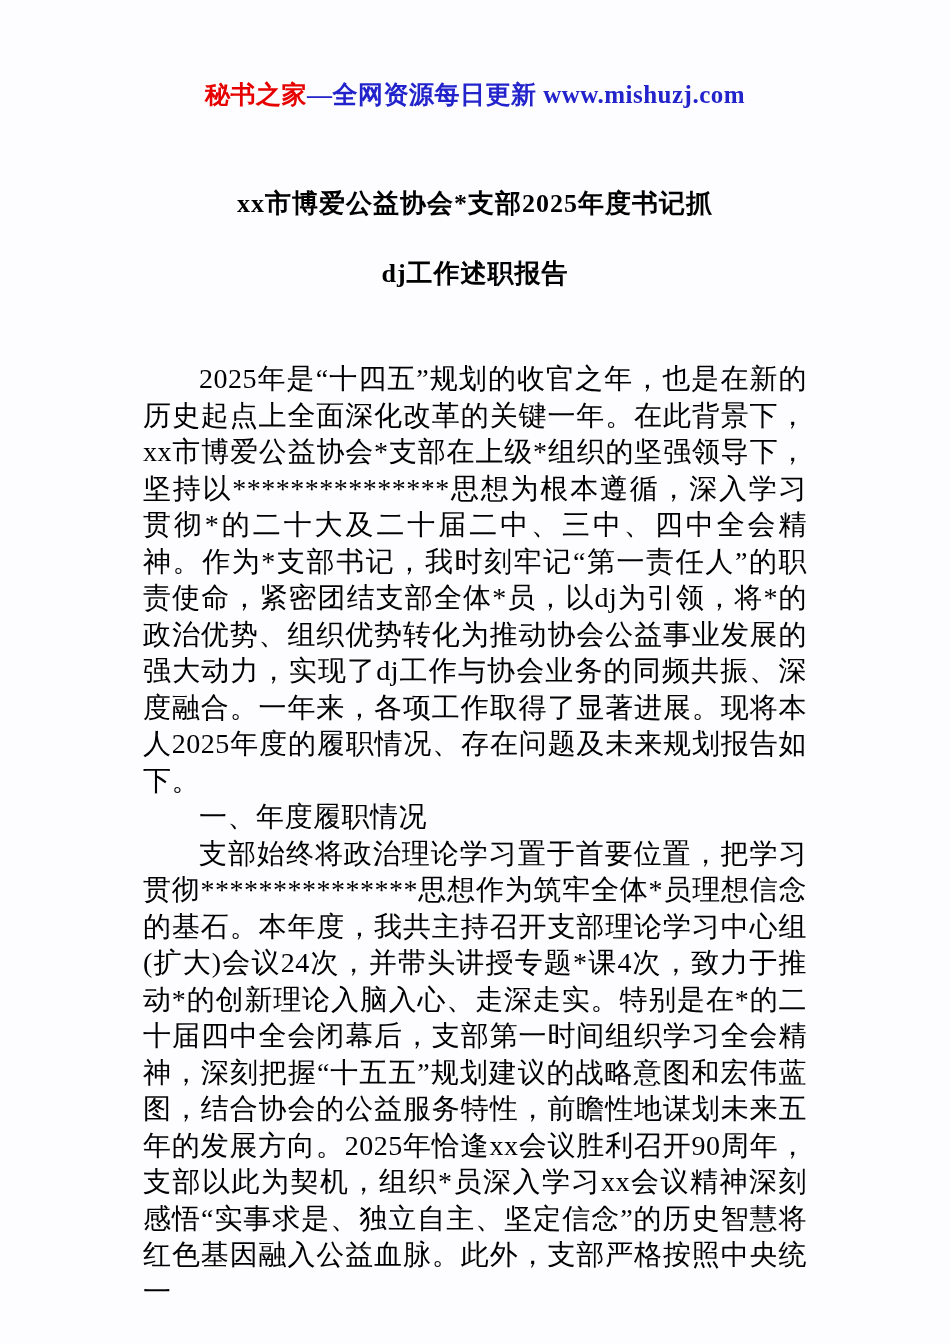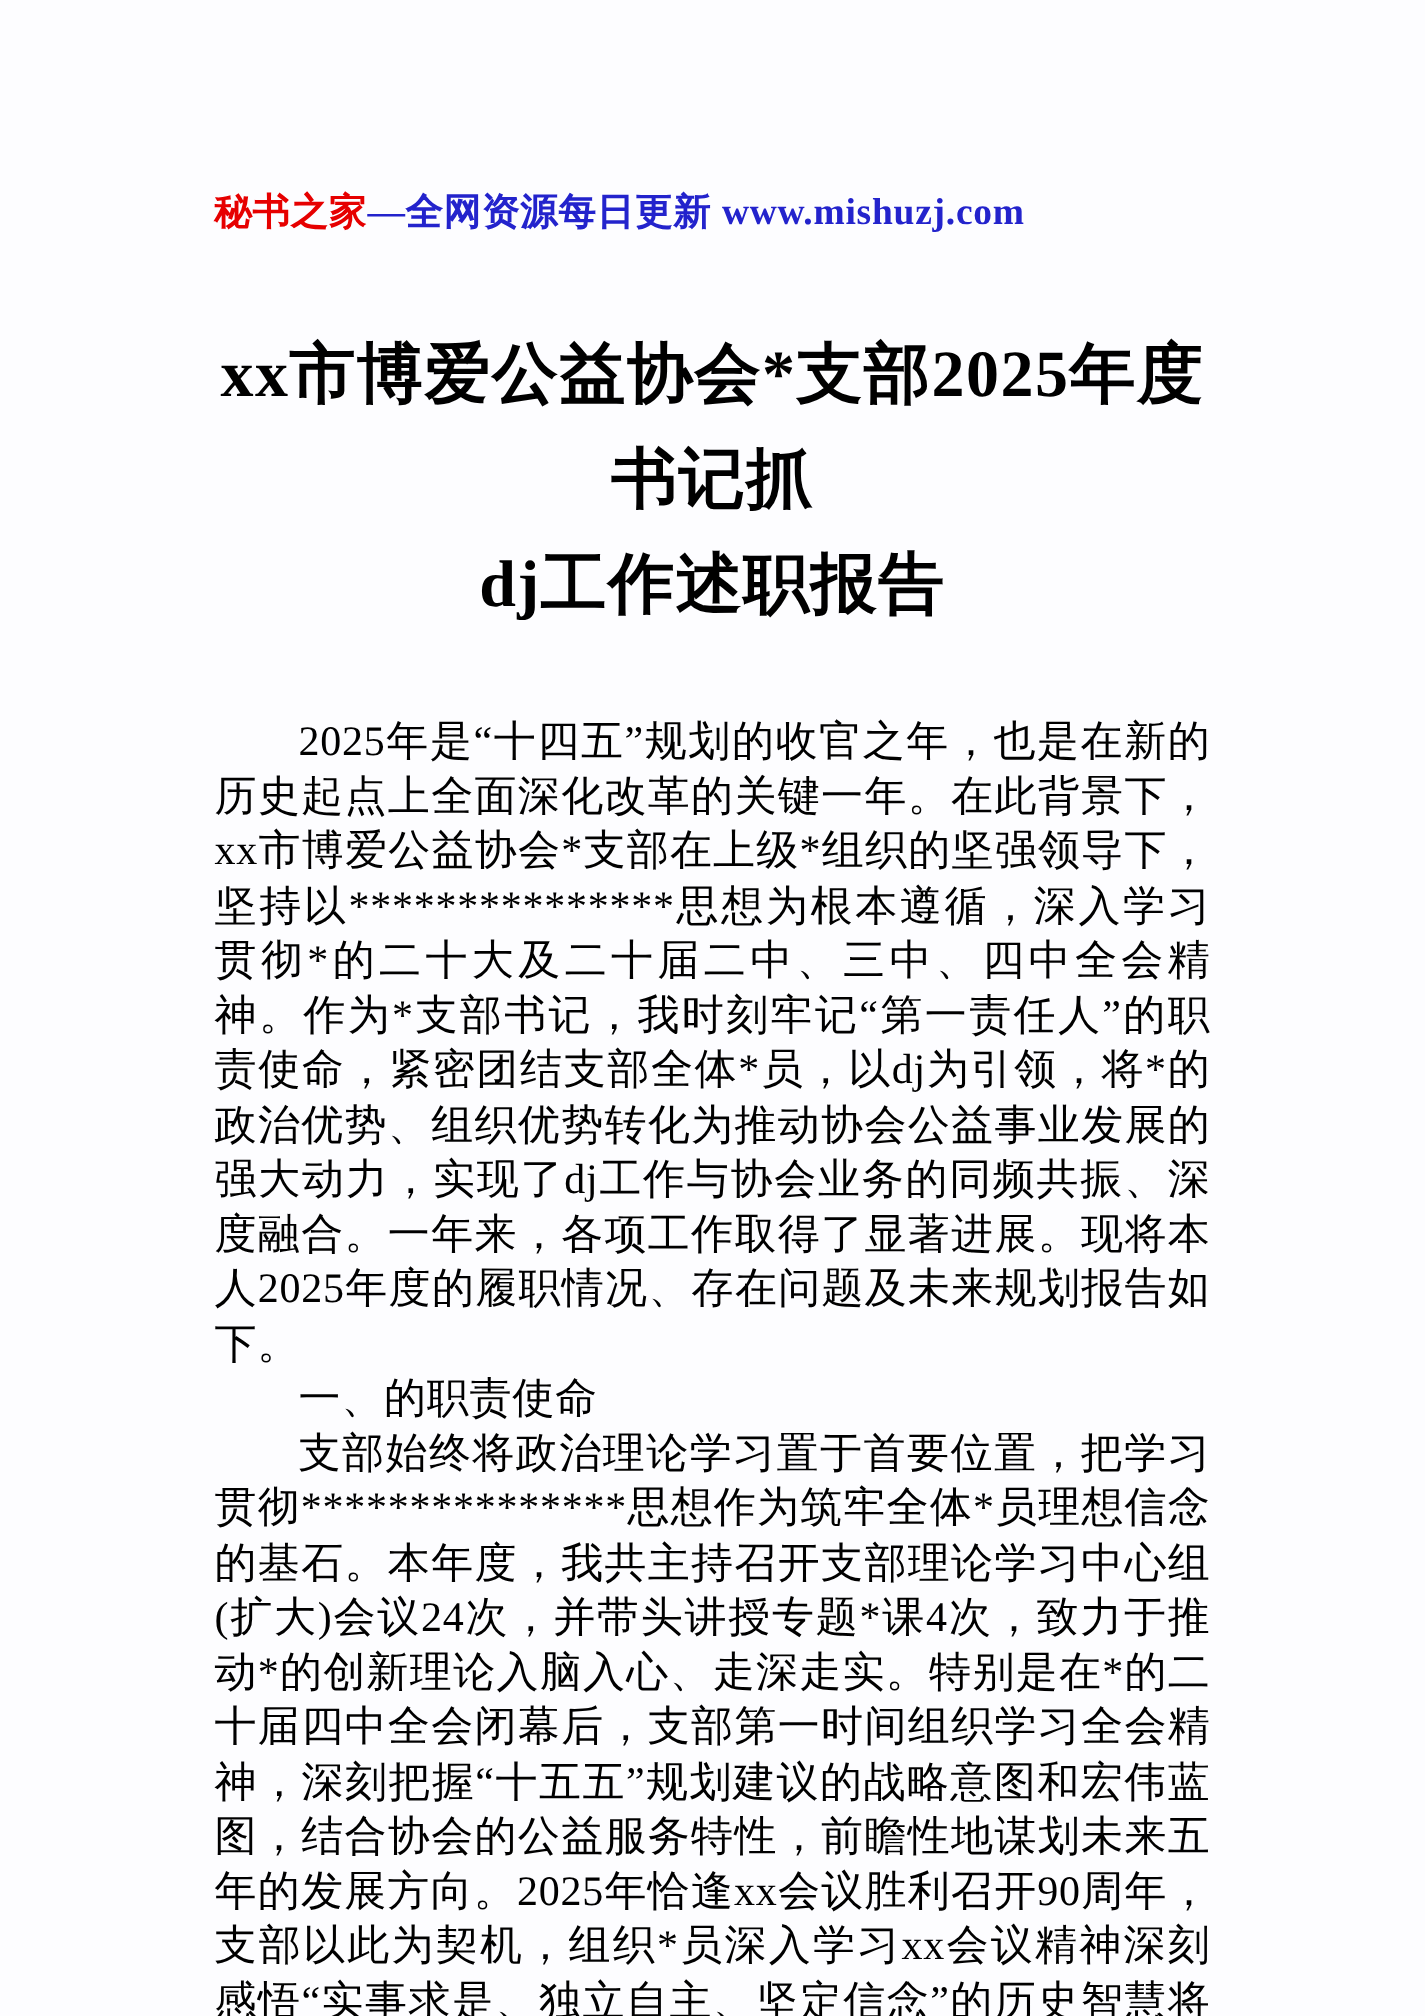--- a/index.html
+++ b/index.html
@@ -13,38 +13,37 @@
     height: 1344px;
     margin: 0 auto;
     box-sizing: border-box;
     background: #fdfdff;
     padding: 78px 143px 0 143px;
     font-family: "Liberation Serif", "DejaVu Serif", serif;
     color: #000000;
     overflow: hidden;
   }
   .site-header {
-    text-align: left;
+    text-align: center;
     font-size: 25px;
     font-weight: bold;
     letter-spacing: 0.5px;
     white-space: nowrap;
-    margin-top: 46px;
   }
   .site-header .brand {
     color: #e60000;
   }
   .site-header .tagline,
   .site-header .url {
     color: #2323cc;
   }
   .doc-title {
     margin: 58px 0 0 0;
     text-align: center;
-    font-size: 44px;
+    font-size: 26px;
     font-weight: bold;
     line-height: 70px;
     letter-spacing: 1px;
   }
   .doc-title .title-line {
     display: block;
   }
   .doc-body {
     margin-top: 52px;
     font-size: 28px;
@@ -69,17 +68,17 @@
     <span class="brand">秘书之家</span><span class="tagline">—全网资源每日更新 </span><span class="url">www.mishuzj.com</span>
   </div>
 
   <h1 class="doc-title">
     <span class="title-line">xx市博爱公益协会*支部2025年度书记抓</span>
     <span class="title-line">dj工作述职报告</span>
   </h1>
 
   <div class="doc-body">
     <p class="indent">2025年是“十四五”规划的收官之年，也是在新的历史起点上全面深化改革的关键一年。在此背景下，xx市博爱公益协会*支部在上级*组织的坚强领导下，坚持以***************思想为根本遵循，深入学习贯彻*的二十大及二十届二中、三中、四中全会精神。作为*支部书记，我时刻牢记“第一责任人”的职责使命，紧密团结支部全体*员，以dj为引领，将*的政治优势、组织优势转化为推动协会公益事业发展的强大动力，实现了dj工作与协会业务的同频共振、深度融合。一年来，各项工作取得了显著进展。现将本人2025年度的履职情况、存在问题及未来规划报告如下。</p>
-    <p class="indent">一、的职责使命</p>
+    <p class="indent">一、年度履职情况</p>
     <p class="indent">支部始终将政治理论学习置于首要位置，把学习贯彻***************思想作为筑牢全体*员理想信念的基石。本年度，我共主持召开支部理论学习中心组(扩大)会议24次，并带头讲授专题*课4次，致力于推动*的创新理论入脑入心、走深走实。特别是在*的二十届四中全会闭幕后，支部第一时间组织学习全会精神，深刻把握“十五五”规划建议的战略意图和宏伟蓝图，结合协会的公益服务特性，前瞻性地谋划未来五年的发展方向。2025年恰逢xx会议胜利召开90周年，支部以此为契机，组织*员深入学习xx会议精神深刻感悟“实事求是、独立自主、坚定信念”的历史智慧将红色基因融入公益血脉。此外，支部严格按照中央统一</p>
   </div>
 
 </div>
 
 </body></html>

